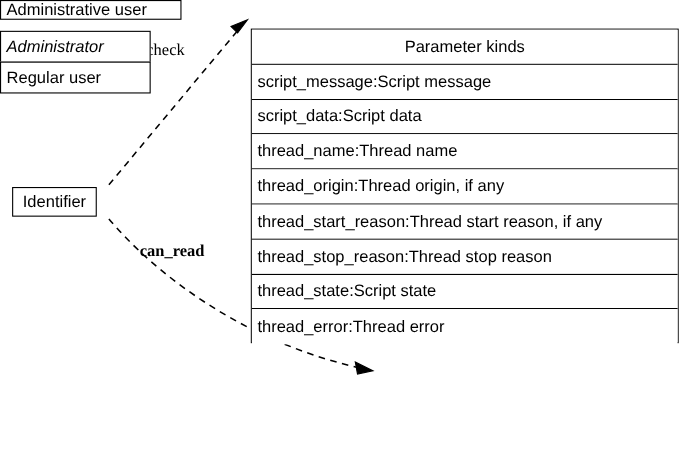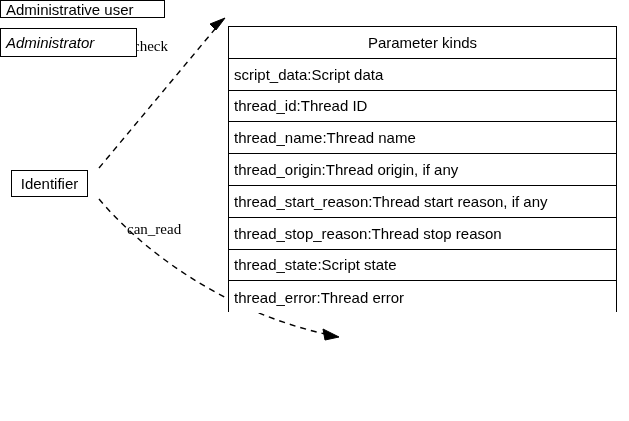--- a/index.html
+++ b/index.html
@@ -133,20 +133,21 @@
     white-space: nowrap;
     line-height: 1;
   }
   #edge-label-check {
     left: 133px;
     top: 39px;
   }
   #edge-label-can-read {
     left: 127px;
     top: 222px;
+    font-weight: bold;
   }
 </style>
 </head>
 <body>
 
 <div id="canvas">
 
   <svg id="edge-layer" viewBox="0 0 629 421" width="629" height="421" xmlns="http://www.w3.org/2000/svg">
 
     <g>
@@ -161,28 +162,29 @@
   </svg>
 
   <div class="edge-label" id="edge-label-check">check</div>
 
   <div class="edge-label" id="edge-label-can-read">can_read</div>
 
   <div id="node-identifier">Identifier</div>
 
   <div class="record" id="record-parameter-kinds">
     <div class="record-row title">Parameter kinds</div>
+    <div class="record-row">script_message:Script message</div>
     <div class="record-row">script_data:Script data</div>
-    <div class="record-row">thread_id:Thread ID</div>
     <div class="record-row">thread_name:Thread name</div>
     <div class="record-row">thread_origin:Thread origin, if any</div>
     <div class="record-row">thread_start_reason:Thread start reason, if any</div>
     <div class="record-row">thread_stop_reason:Thread stop reason</div>
     <div class="record-row">thread_state:Script state</div>
     <div class="record-row">thread_error:Thread error</div>
   </div>
 
   <div id="record-administrative-user">
     <div class="rr rr-0">Administrative user</div>
     <div class="rr rr-1">Administrator</div>
+    <div class="rr rr-2">Regular user</div>
   </div>
 
 </div>
 
 </body></html>

